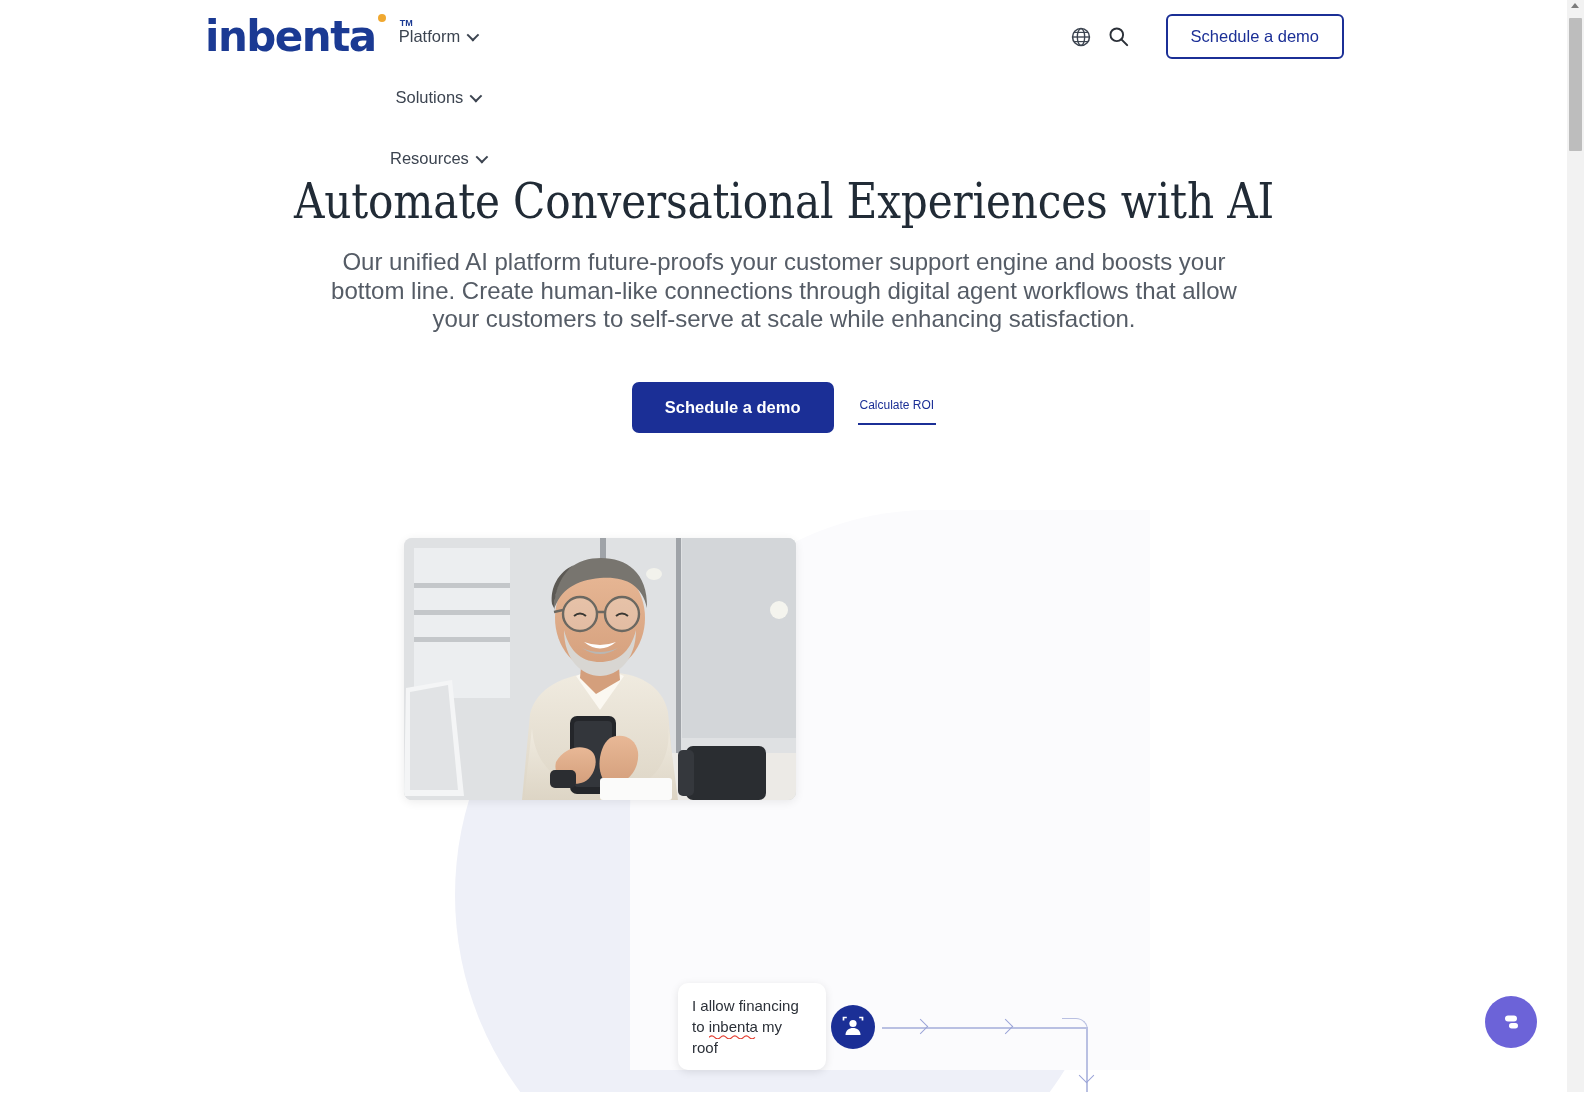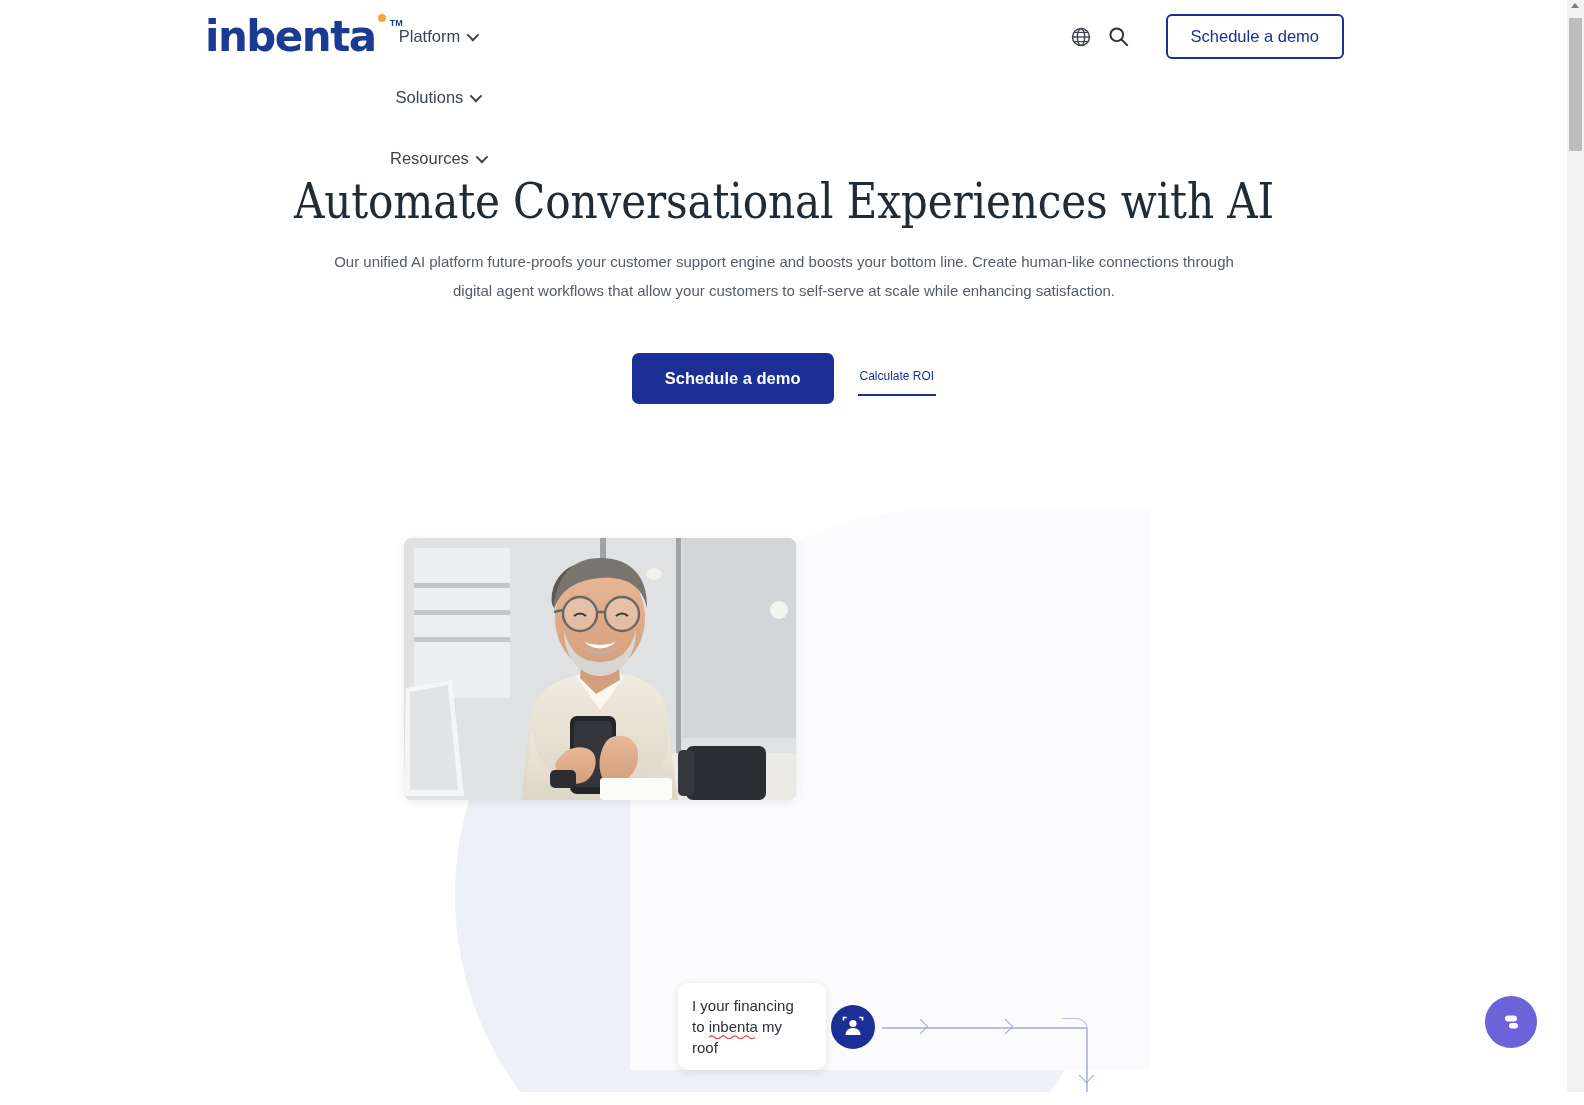--- a/index.html
+++ b/index.html
@@ -36,21 +36,21 @@
   }
   .logo-dot {
     display: inline-block;
     width: 8px; height: 8px; border-radius: 50%;
     background: #f0a830;
     margin-left: 2px; margin-bottom: 3px;
     vertical-align: bottom;
   }
   .logo-tm {
     font-size: 9px; color: #1b3a93; font-weight: 700;
-    margin-left: 4px; margin-top: 4px;
+    margin-left: 14px; margin-top: 4px;
     font-family: "Liberation Sans", sans-serif;
   }
   .nav {
     position: absolute; left: 390px; top: 27px;
     display: flex; gap: 42px; align-items: center; flex-direction: column;
   }
   .nav-item {
     display: flex; align-items: center; gap: 7px;
     font-size: 16.5px; color: #3c4450;
     cursor: pointer;
@@ -88,21 +88,21 @@
     font-size: 48px;
     font-weight: 400;
     color: #212b36;
     letter-spacing: -0.2px;
     transform: scaleX(0.88);
     line-height: 62px;
   }
   .hero-sub {
     margin: 16px auto 12px;
     width: 925px;
-    font-size: 15px;
+    font-size: 24px;
     line-height: 28.5px;
     color: #555c66;
   }
   .cta-row {
     margin-top: 48px;
     display: flex; justify-content: center; align-items: center; gap: 24px;
   }
   .btn-primary {
     background: #1b2f96; color: #fff;
     font-size: 16.5px; font-weight: 700;
@@ -365,21 +365,21 @@
 
     <div class="line lh" style="left:882px; top:557px; width:205px;"></div>
     <div class="line lv" style="left:1086px; top:557px; height:78px;"></div>
     <div class="arrow-r" style="left:915px; top:551px;"></div>
     <div class="arrow-r" style="left:1000px; top:551px;"></div>
     <div class="arrow-d" style="left:1081px; top:600px;"></div>
 
     <div style="position:absolute;left:1062px;top:548px;width:26px;height:26px;border-top:1.6px solid #b9c0e2;border-right:1.6px solid #b9c0e2;border-top-right-radius:12px;z-index:4;"></div>
 
     <div class="bubble-user">
-      <div>I your financing</div>
+      <div>I allow financing</div>
       <div>
         <span>to </span><span class="typo"><span>inbenta</span><svg class="squiggle" viewBox="0 0 60 6" preserveAspectRatio="none">
               <path d="M0 4 Q3.5 0.5 7 4 T14 4 T21 4 T28 4 T35 4 T42 4 T49 4 T56 4" fill="none" stroke="#e33b2e" stroke-width="1.4"></path>
             </svg></span><span> my roof</span>
       </div>
     </div>
 
     <div class="user-avatar">
       <svg width="26" height="26" viewBox="0 0 26 26">
         <circle cx="13" cy="9.5" r="3.6" fill="#fff"></circle>

